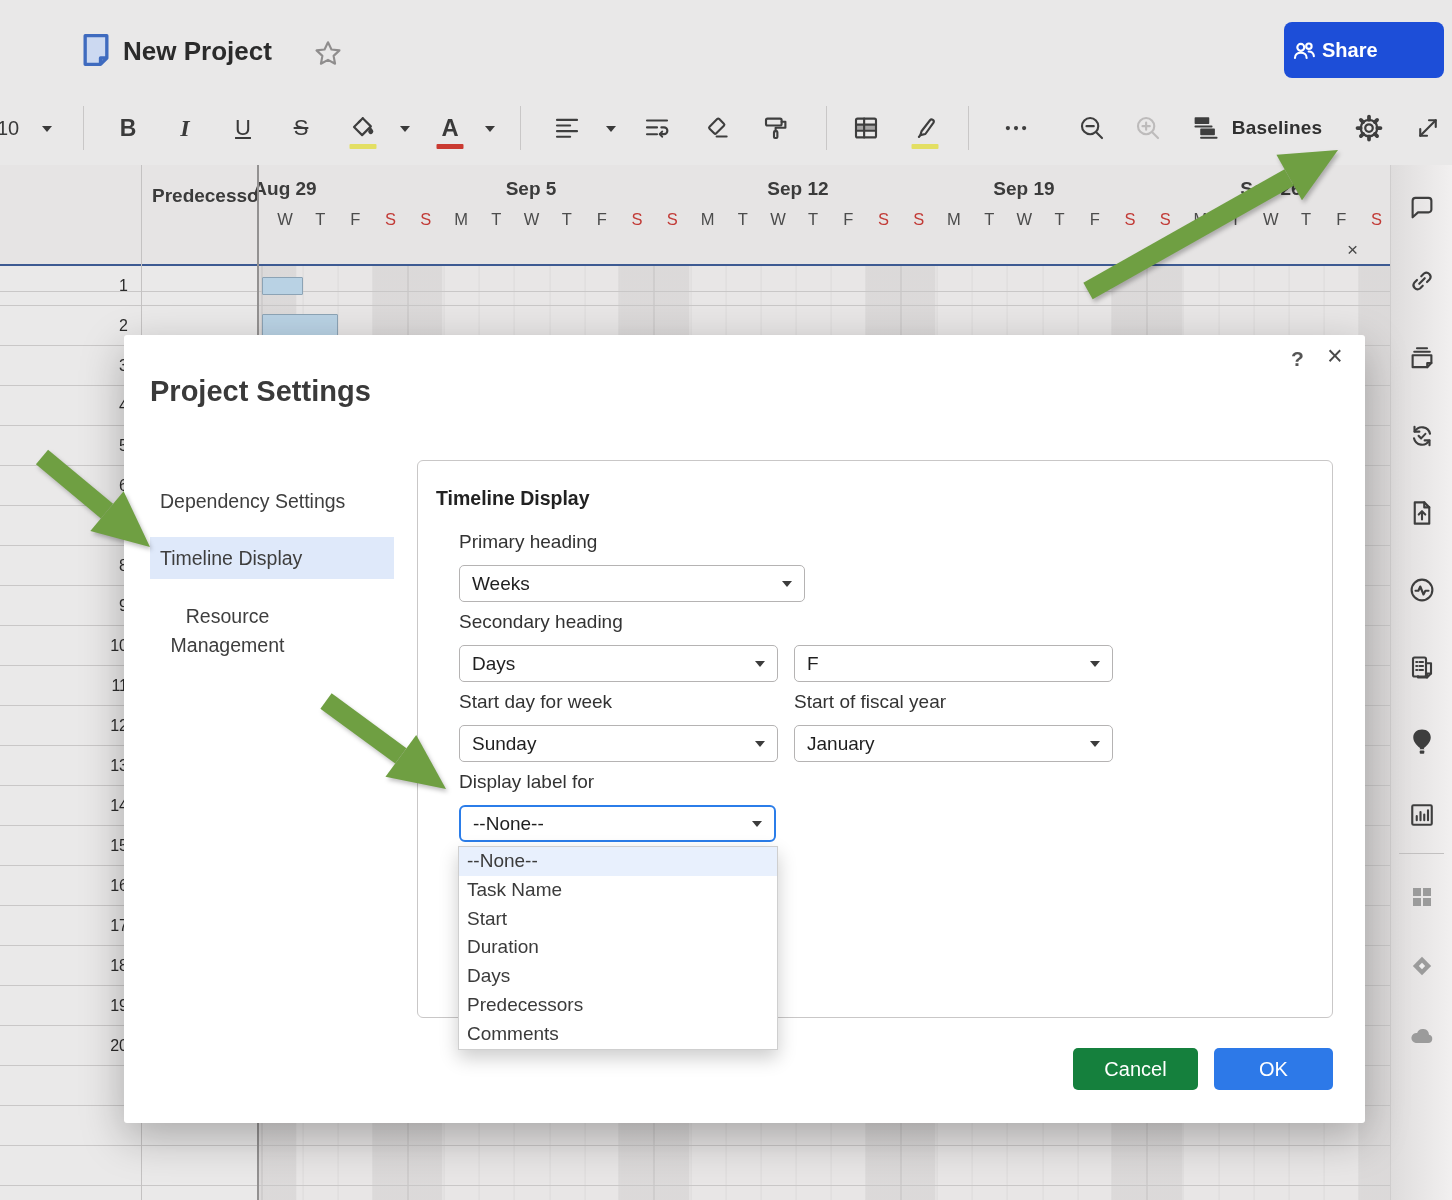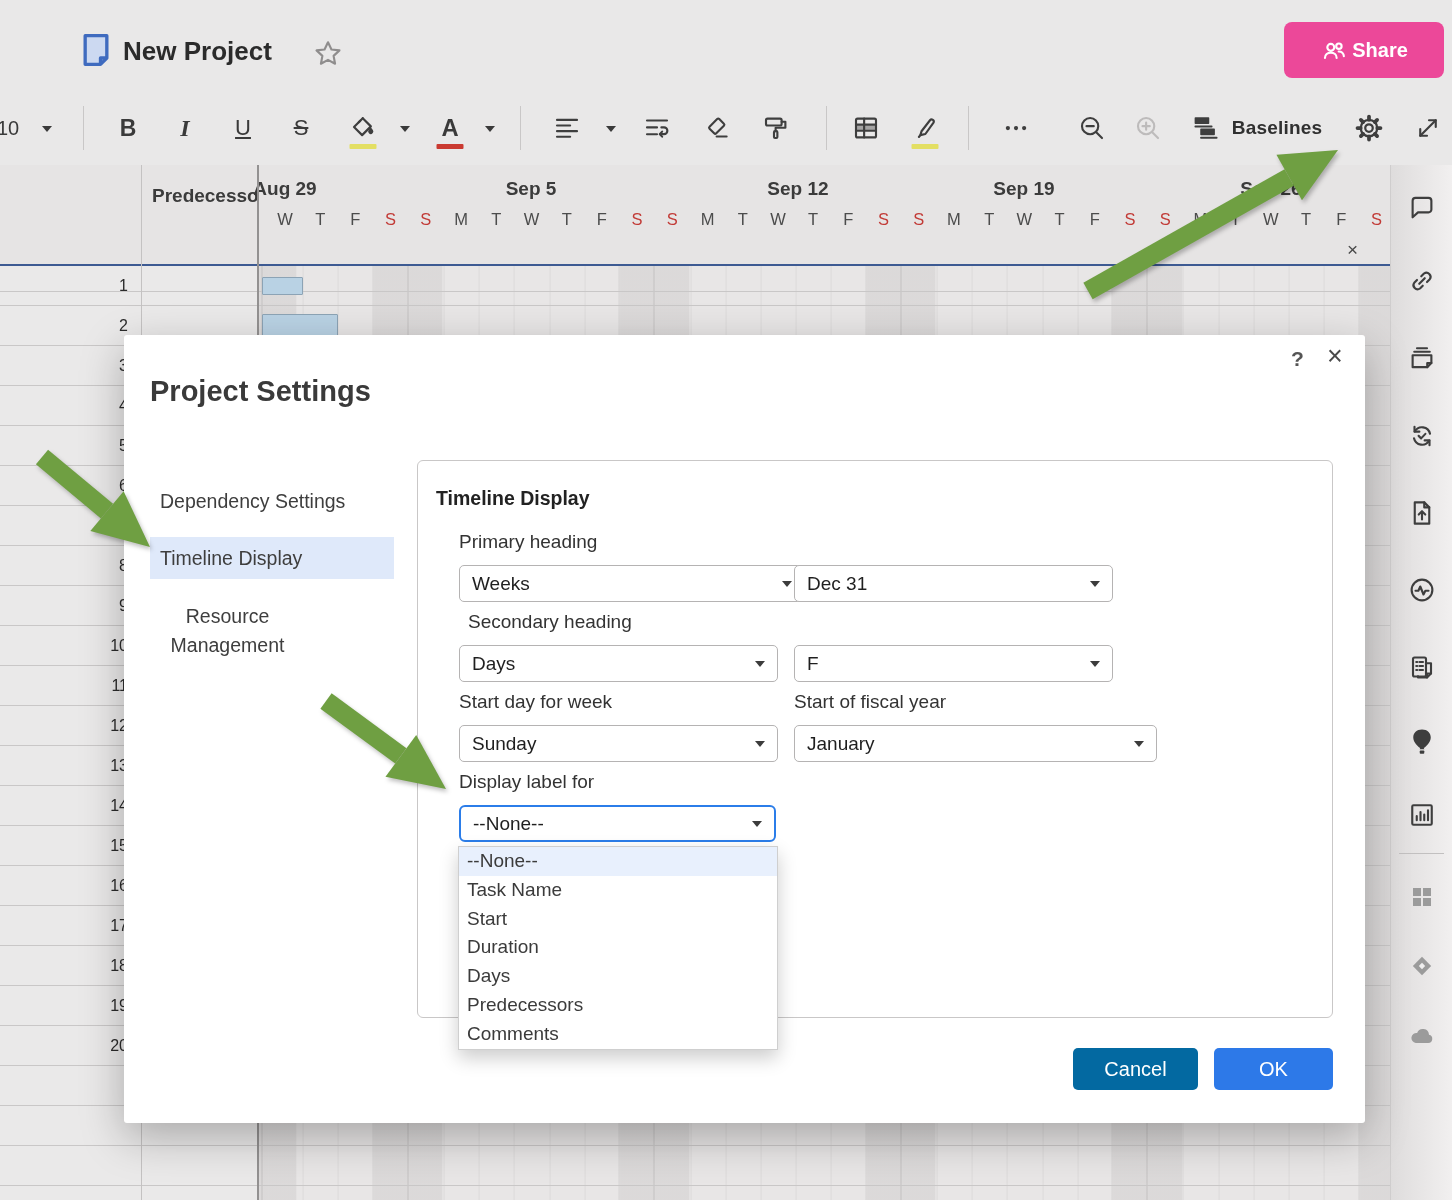--- a/index.html
+++ b/index.html
@@ -3,23 +3,23 @@
 <meta charset="utf-8">
 <style>
   html,body{margin:0;padding:0;background:#cfcfcf;}
   .app{position:relative;width:1452px;height:1200px;background:#e9e8e8;overflow:hidden;
        font-family:"Liberation Sans","DejaVu Sans",sans-serif;color:#333;}
 
   
   .doc-ic{position:absolute;left:76px;top:30px;width:40px;height:42px;}
   .page-title{position:absolute;left:123px;top:36px;font-size:26px;font-weight:700;color:#2b2b2b;}
   .star-ic{position:absolute;left:312px;top:38px;width:32px;height:32px;}
-  .share-btn{position:absolute;left:1284px;top:22px;width:160px;height:56px;background:#ec4899;
+  .share-btn{position:absolute;left:1284px;top:22px;width:160px;height:56px;background:#1d4ed8;
              border:none;border-radius:8px;color:#fff;font-size:20px;font-weight:700;
-             display:flex;align-items:center;justify-content:center;gap:5px;cursor:pointer;
+             display:flex;align-items:center;gap:5px;cursor:pointer;
              font-family:inherit;}
   .share-ic{width:27px;height:27px;display:block;}
 
   
   .toolbar{position:absolute;left:0;top:102px;width:1452px;height:52px;}
   .tb-item{position:absolute;top:50%;transform:translate(-50%,-50%);display:flex;
            flex-direction:column;align-items:center;}
   .tb-ic{width:30px;height:30px;display:block;position:relative;}
   .tb-sep{position:absolute;top:4px;width:1px;height:44px;background:#c9c7c7;}
   .tb-caret{position:absolute;top:24px;width:0;height:0;border-left:5px solid transparent;
@@ -84,21 +84,21 @@
   .f-label{position:absolute;font-size:19px;color:#333;white-space:nowrap;}
   .sel{position:absolute;height:37px;background:#fff;border:1.5px solid #b5b3b3;border-radius:5px;
        font-size:19px;color:#1f1f1f;display:flex;align-items:center;padding:0 34px 0 12px;
        box-sizing:border-box;cursor:pointer;}
   .sel.focus{border:2.5px solid #2b7de9;border-radius:6px;}
   .sel-caret{position:absolute;right:12px;top:50%;margin-top:-3px;width:0;height:0;
              border-left:5.5px solid transparent;border-right:5.5px solid transparent;
              border-top:6.5px solid #3c3c3c;}
   .btn{position:absolute;top:713px;height:42px;border:none;border-radius:5px;color:#fff;
        font-size:20px;font-family:inherit;cursor:pointer;}
-  .btn-cancel{left:949px;width:125px;background:#0369a1;}
+  .btn-cancel{left:949px;width:125px;background:#15803d;}
   .btn-ok{left:1090px;width:119px;background:#2d79e8;}
 
   
   .dropdown{position:absolute;left:458px;top:846px;width:320px;background:#fff;border:1px solid #cfcfcf;
             box-shadow:0 8px 18px rgba(0,0,0,0.2);z-index:20;box-sizing:border-box;}
   .dd-item{height:28.8px;line-height:28.8px;padding-left:8px;font-size:19px;color:#3b3b3b;cursor:pointer;}
   .dd-item.selected{background:#e8f0fd;}
 
   
   #arrows{position:absolute;left:0;top:0;width:1452px;height:1200px;z-index:60;pointer-events:none;
@@ -472,42 +472,38 @@
       </nav>
 
     <div class="panel">
       <h2>Timeline Display</h2>
 
       <span class="f-label" style="left:41px;top:70px">Primary heading</span>
       <div class="sel" style="left:41px;top:104px;width:346px">
         <span>Weeks</span>
         <i class="sel-caret"></i>
       </div>
-      <div class="sel" style="left:376px;top:104px;width:319px">
-        <span>Dec 31</span>
-        <i class="sel-caret"></i>
-      </div>
-
-      <span class="f-label" style="left:50px;top:150px">Secondary heading</span>
+
+      <span class="f-label" style="left:41px;top:150px">Secondary heading</span>
       <div class="sel" style="left:41px;top:184px;width:319px">
         <span>Days</span>
         <i class="sel-caret"></i>
       </div>
       <div class="sel" style="left:376px;top:184px;width:319px">
         <span>F</span>
         <i class="sel-caret"></i>
       </div>
 
       <span class="f-label" style="left:41px;top:230px">Start day for week</span>
       <span class="f-label" style="left:376px;top:230px">Start of fiscal year</span>
       <div class="sel" style="left:41px;top:264px;width:319px">
         <span>Sunday</span>
         <i class="sel-caret"></i>
       </div>
-      <div class="sel" style="left:376px;top:264px;width:363px">
+      <div class="sel" style="left:376px;top:264px;width:319px">
         <span>January</span>
         <i class="sel-caret"></i>
       </div>
 
       <span class="f-label" style="left:41px;top:310px">Display label for</span>
       <div class="sel focus" style="left:41px;top:344px;width:317px">
         <span>--None--</span>
         <i class="sel-caret"></i>
       </div>
     </div>

